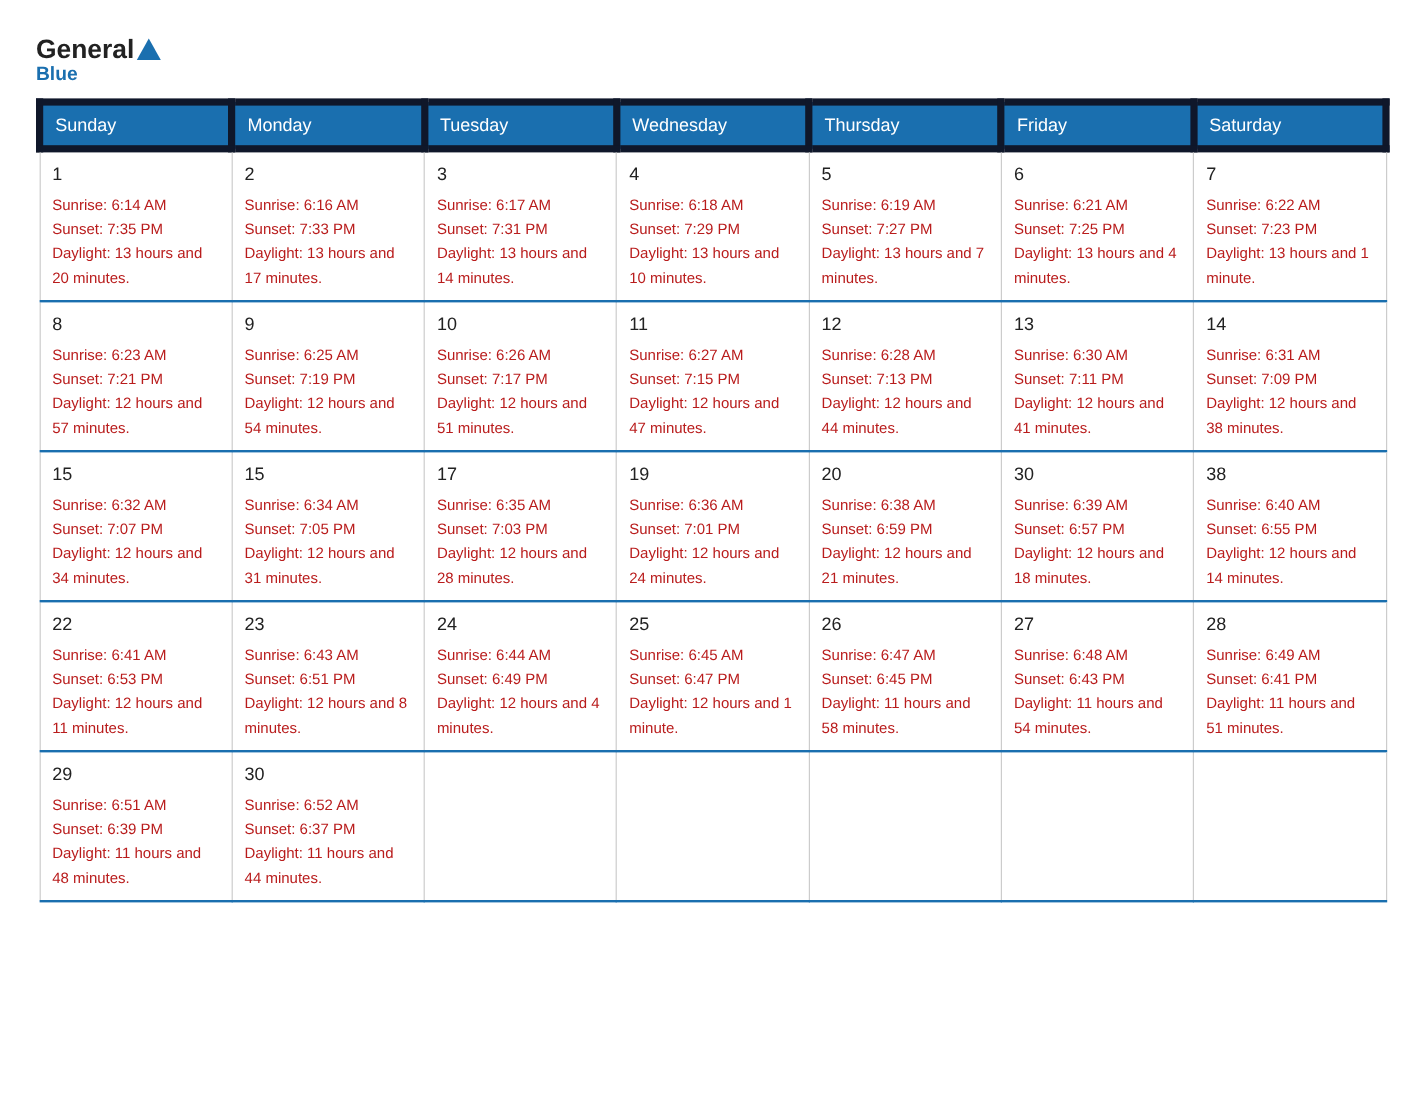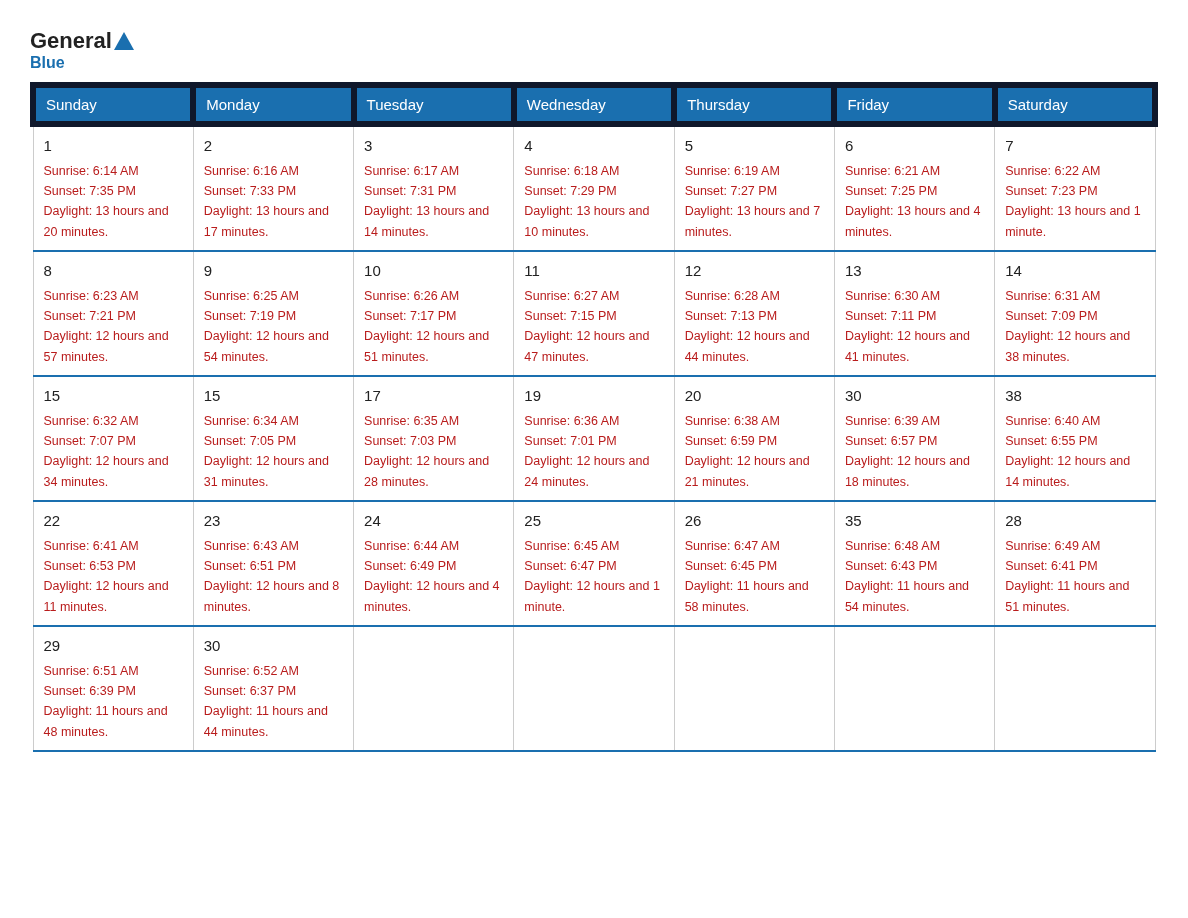--- a/index.html
+++ b/index.html
@@ -177,21 +177,21 @@
         <td><span class="day-num">22</span>
 <span class="day-info">Sunrise: 6:41 AM<br>Sunset: 6:53 PM<br>Daylight: 12 hours and 11 minutes.</span></td>
         <td><span class="day-num">23</span>
 <span class="day-info">Sunrise: 6:43 AM<br>Sunset: 6:51 PM<br>Daylight: 12 hours and 8 minutes.</span></td>
         <td><span class="day-num">24</span>
 <span class="day-info">Sunrise: 6:44 AM<br>Sunset: 6:49 PM<br>Daylight: 12 hours and 4 minutes.</span></td>
         <td><span class="day-num">25</span>
 <span class="day-info">Sunrise: 6:45 AM<br>Sunset: 6:47 PM<br>Daylight: 12 hours and 1 minute.</span></td>
         <td><span class="day-num">26</span>
 <span class="day-info">Sunrise: 6:47 AM<br>Sunset: 6:45 PM<br>Daylight: 11 hours and 58 minutes.</span></td>
-        <td><span class="day-num">35</span>
+        <td><span class="day-num">27</span>
 <span class="day-info">Sunrise: 6:48 AM<br>Sunset: 6:43 PM<br>Daylight: 11 hours and 54 minutes.</span></td>
         <td><span class="day-num">28</span>
 <span class="day-info">Sunrise: 6:49 AM<br>Sunset: 6:41 PM<br>Daylight: 11 hours and 51 minutes.</span></td>
       </tr>
       <tr>
         <td><span class="day-num">29</span>
 <span class="day-info">Sunrise: 6:51 AM<br>Sunset: 6:39 PM<br>Daylight: 11 hours and 48 minutes.</span></td>
         <td><span class="day-num">30</span>
 <span class="day-info">Sunrise: 6:52 AM<br>Sunset: 6:37 PM<br>Daylight: 11 hours and 44 minutes.</span></td>
         <td></td>

